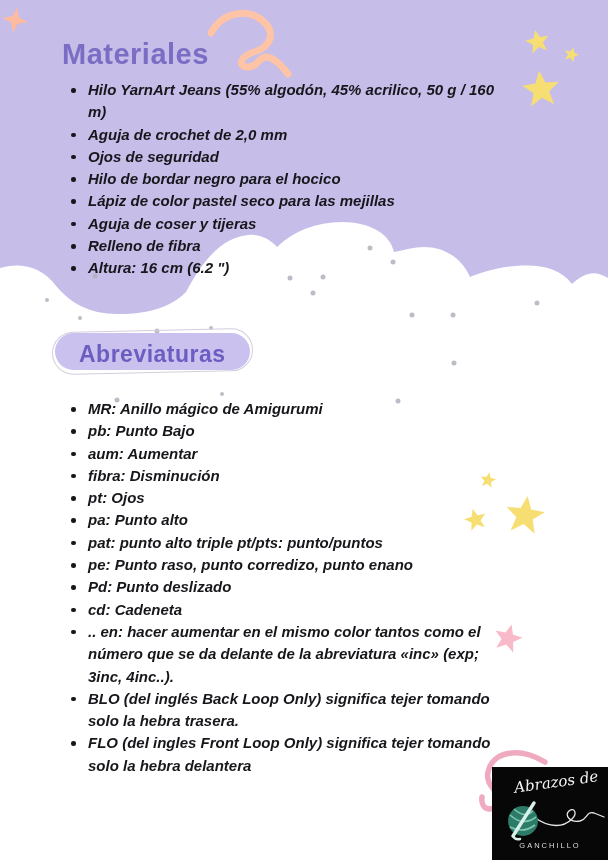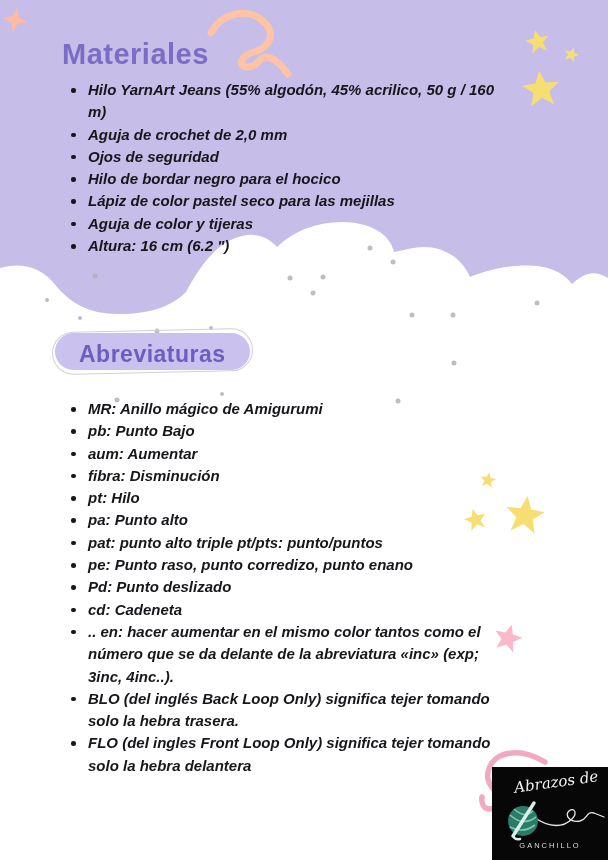--- a/index.html
+++ b/index.html
@@ -154,34 +154,35 @@
   </svg>
 
   <h1 class="materials-heading">Materiales</h1>
 
   <ul class="plist materials-list">
     <li>Hilo YarnArt Jeans (55% algodón, 45% acrilico, 50 g / 160 m)</li>
     <li>Aguja de crochet de 2,0 mm</li>
     <li>Ojos de seguridad</li>
     <li>Hilo de bordar negro para el hocico</li>
     <li>Lápiz de color pastel seco para las mejillas</li>
-    <li>Aguja de color y tijeras</li>
+    <li>Aguja de coser y tijeras</li>
+    <li>Relleno de fibra</li>
     <li>Altura: 16 cm (6.2 ")</li>
   </ul>
 
   <div class="pill">
     <span>Abreviaturas</span>
   </div>
 
   <ul class="plist abbrev-list">
     <li>MR: Anillo mágico de Amigurumi</li>
     <li>pb: Punto Bajo</li>
     <li>aum: Aumentar</li>
     <li>fibra: Disminución</li>
-    <li>pt: Hilo</li>
+    <li>pt: Ojos</li>
     <li>pa: Punto alto</li>
     <li>pat: punto alto triple pt/pts: punto/puntos</li>
     <li>pe: Punto raso, punto corredizo, punto enano</li>
     <li>Pd: Punto deslizado</li>
     <li>cd: Cadeneta</li>
     <li>.. en: hacer aumentar en el mismo color tantos como el número que se da delante de la abreviatura «inc» (exp; 3inc, 4inc..).</li>
     <li>BLO (del inglés Back Loop Only) significa tejer tomando solo la hebra trasera.</li>
     <li>FLO (del ingles Front Loop Only) significa tejer tomando solo la hebra delantera</li>
   </ul>
 

